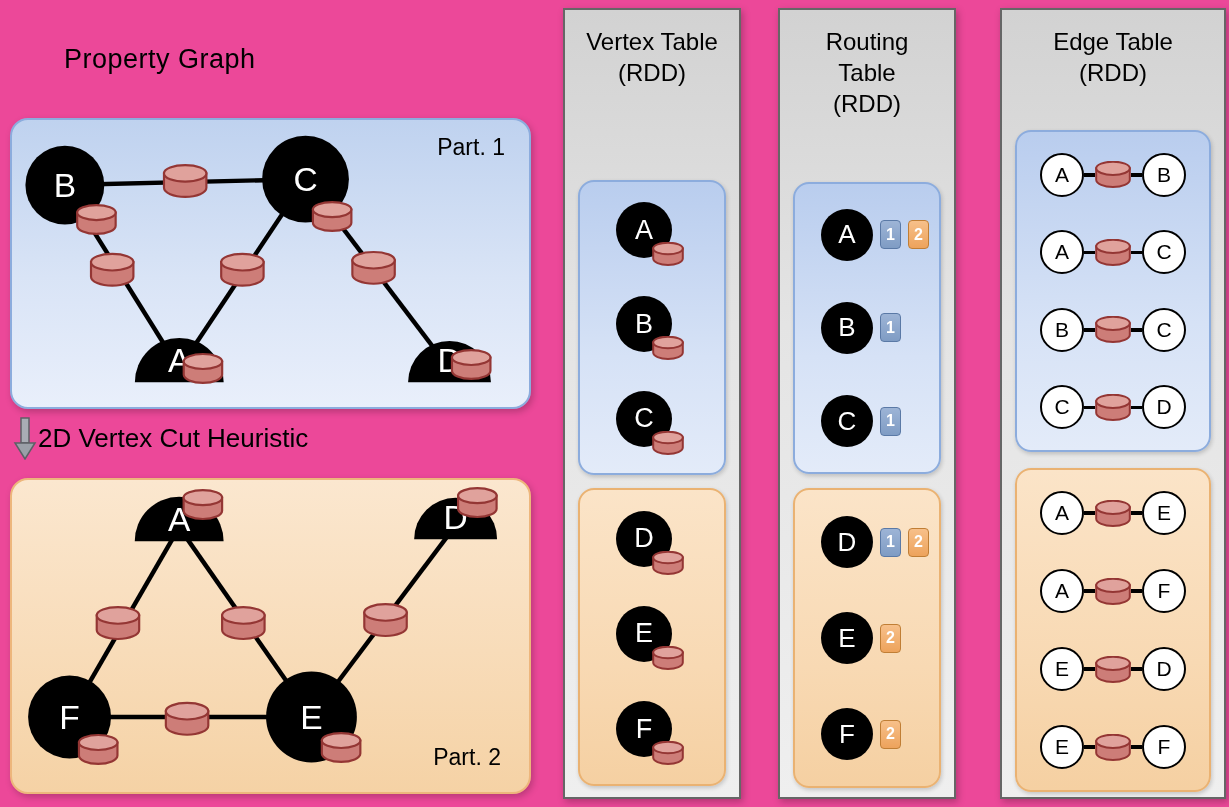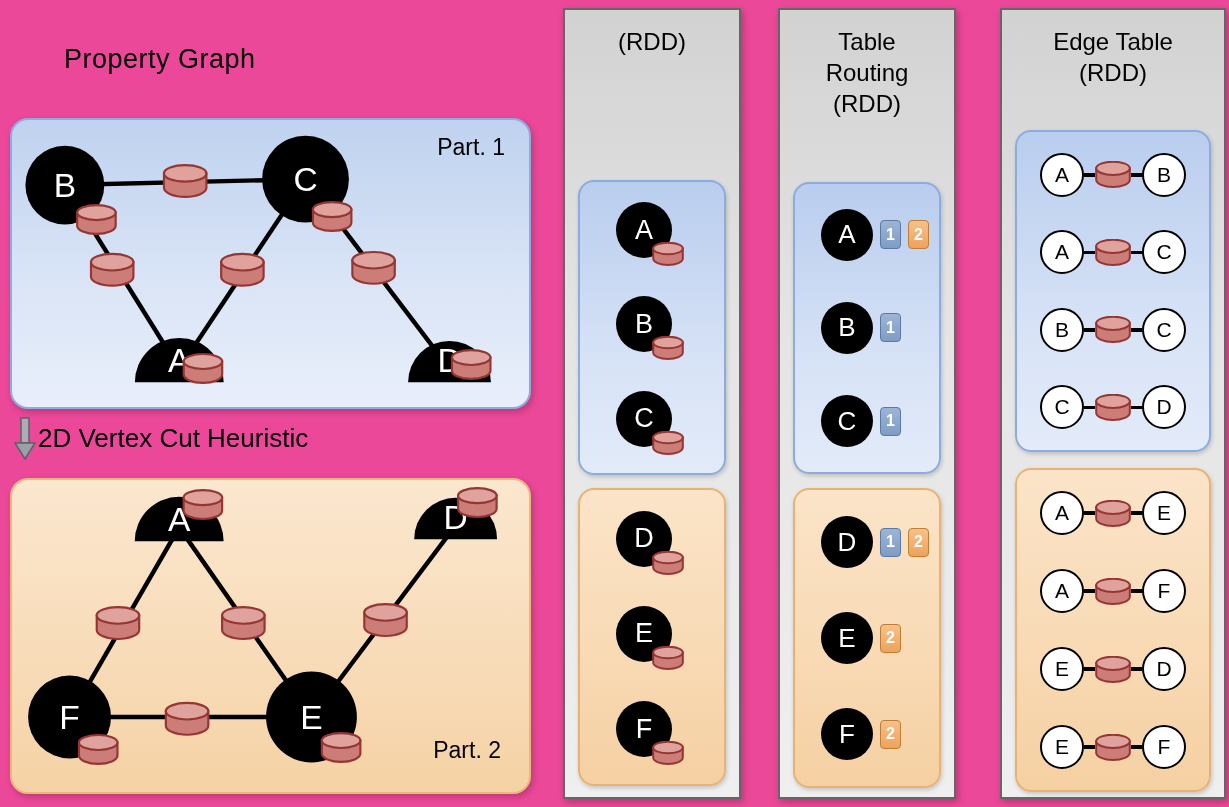--- a/index.html
+++ b/index.html
@@ -11,21 +11,21 @@
 
   .part-box { position:absolute; left:10px; width:521px; border-radius:18px; border:2.5px solid;
               box-shadow:2px 3px 7px rgba(0,0,0,.22); }
   #part1-box { top:118px; height:291px; border-color:#8cacdd;
                background:linear-gradient(180deg,#bfd2ef 0%,#d9e4f6 55%,#e9effb 100%); }
   #part2-box { top:478px; height:316px; border-color:#edb67c;
                background:linear-gradient(180deg,#fbe7cf 0%,#f8dcb9 55%,#f5d2a5 100%); }
   .part-box svg { position:absolute; left:0; top:0; width:100%; height:100%; }
   .part-label { position:absolute; font-size:23px; }
   #part1-label { top:14px; right:24px;margin-left:48px; }
-  #part2-label { bottom:28px; right:28px; }
+  #part2-label { bottom:21px; right:28px; }
 
   .cut-row { position:absolute; left:12px; top:416px; display:flex; align-items:center; }
   .cut-row .label { font-size:26px; }
 
   .column { position:absolute; top:8px; height:791px; border:2px solid #666;
             background:linear-gradient(180deg,#d2d2d2 0%,#e4e4e4 40%,#efefef 100%);
             box-shadow:2px 3px 7px rgba(0,0,0,.25); }
   #vertex-col  { left:563px;  width:178px; }
   #routing-col { left:778px;  width:178px; }
   #edge-col    { left:1000px; width:226px; }
@@ -175,20 +175,21 @@
         <g transform="translate(311,255.5)">
           <path d="M1.5 8.370000000000001 L1.5 21.63 A19.5 8.370000000000001 0 0 0 40.5 21.63 L40.5 8.370000000000001 Z" fill="#cd7d78" stroke="#943634" stroke-width="2.2"></path>
           <ellipse cx="21" cy="8.370000000000001" rx="19.5" ry="7.570000000000001" fill="#e0a29c" stroke="#943634" stroke-width="2.2"></ellipse>
         </g>
       </svg>
     <div class="part-label" id="part2-label">Part. 2</div>
   </div>
 
   <div class="column" id="vertex-col">
     <div class="col-title">
+      <div>Vertex Table</div>
       <div>(RDD)</div>
     </div>
     <div id="vertex-partitions">
         <div class="inner-box blue">
           <div class="vdb">
             <div class="vcircle">A</div>
             <svg width="32" height="24" viewBox="0 0 32 24">
               <path d="M1.2 6.48 L1.2 16.52 A14.8 6.48 0 0 0 30.8 16.52 L30.8 6.48 Z" fill="#cd7d78" stroke="#943634" stroke-width="2"></path>
               <ellipse cx="16" cy="6.48" rx="14.8" ry="5.78" fill="#e0a29c" stroke="#943634" stroke-width="2"></ellipse>
             </svg>
@@ -229,22 +230,22 @@
               <path d="M1.2 6.48 L1.2 16.52 A14.8 6.48 0 0 0 30.8 16.52 L30.8 6.48 Z" fill="#cd7d78" stroke="#943634" stroke-width="2"></path>
               <ellipse cx="16" cy="6.48" rx="14.8" ry="5.78" fill="#e0a29c" stroke="#943634" stroke-width="2"></ellipse>
             </svg>
           </div>
         </div>
       </div>
   </div>
 
   <div class="column" id="routing-col">
     <div class="col-title">
+      <div>Routing</div>
       <div>Table</div>
-      <div>Routing</div>
       <div>(RDD)</div>
     </div>
     <div id="routing-partitions">
         <div class="inner-box blue">
           <div class="rt-row">
             <div class="rt-circle">A</div>
             <div class="badge blue">1</div>
             <div class="badge orange">2</div>
           </div>
           <div class="rt-row">

